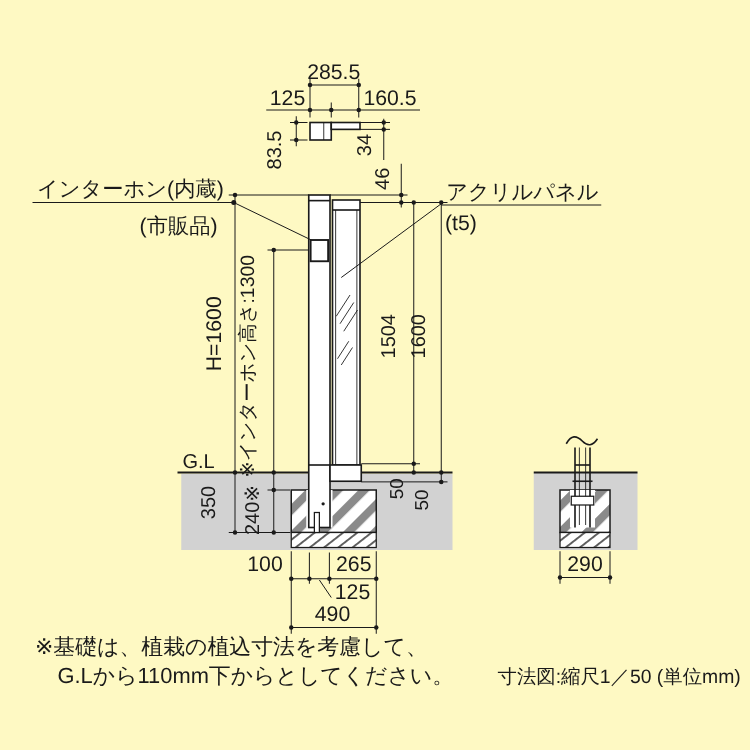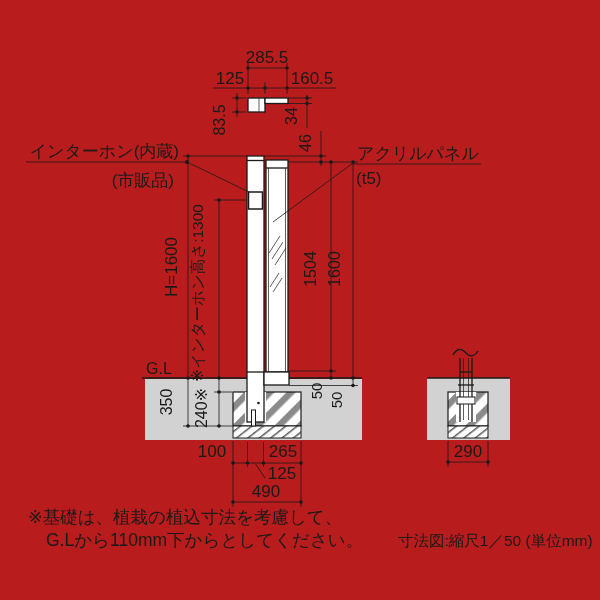--- a/index.html
+++ b/index.html
@@ -1,16 +1,16 @@
 <!DOCTYPE html>
 <html><head>
 <meta charset="utf-8">
 <style>
   html,body{margin:0;padding:0;background:#ffffff;}
-  .page{position:relative;width:600px;height:600px;background:#b91c1c;overflow:hidden;
+  .page{position:relative;width:600px;height:600px;background:#fef9c3;overflow:hidden;
         font-family:"Liberation Sans","DejaVu Sans",sans-serif;}
   svg text{fill:#1a1a1a;font-family:"Liberation Sans","DejaVu Sans",sans-serif;}
   .ln{stroke:#1a1a1a;stroke-width:1.3;fill:none;}
   .ln-w{stroke:#1a1a1a;stroke-width:1.3;fill:#ffffff;}
   .thin{stroke:#1a1a1a;stroke-width:0.8;fill:none;}
   .hair{stroke:#1a1a1a;stroke-width:0.7;fill:none;}
   .thick{stroke:#1a1a1a;stroke-width:1.7;fill:none;}
   .dot{fill:#1a1a1a;stroke:none;}
   .ground{fill:#d2d2d2;stroke:none;}
   .dim{font-size:17px;}

